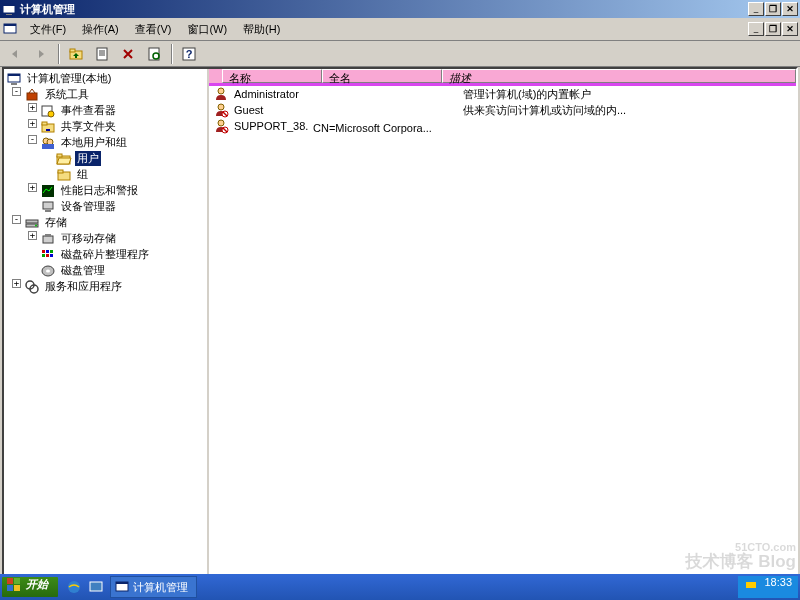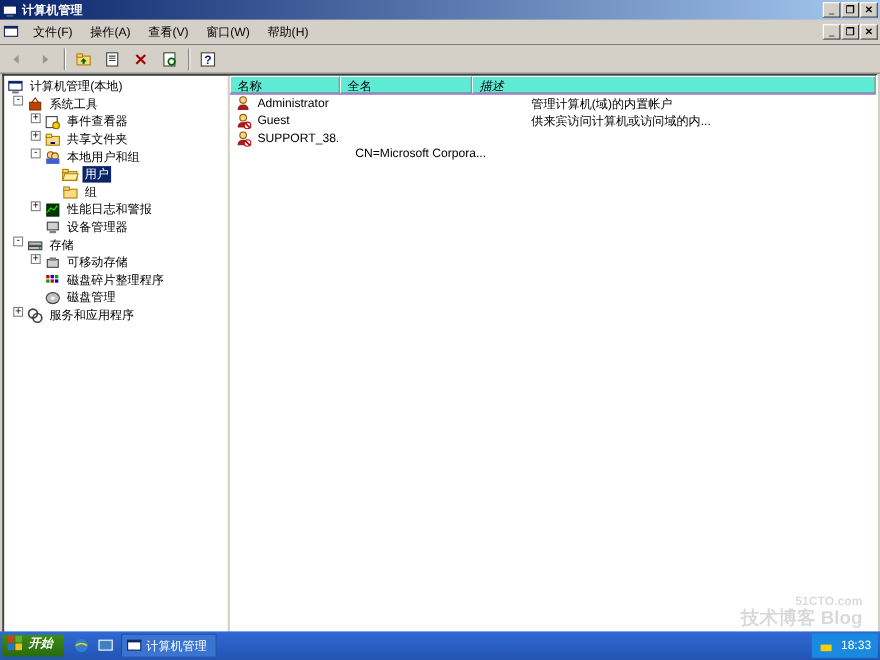--- a/index.html
+++ b/index.html
@@ -18,45 +18,45 @@
 
 .toolbar { height: 26px; background: #d4d0c8; display: flex; align-items: center; padding: 0 4px; border-bottom:1px solid #808080; gap:4px; }
 .tbtn { width:22px; height:22px; display:inline-flex; align-items:center; justify-content:center; border:1px solid transparent; cursor:default; }
 .tbtn.disabled { opacity:.4; }
 .sep { width:1px; height:20px; background:#808080; margin:0 2px; box-shadow:1px 0 0 #fff; }
 
 .main { display:flex; height: 510px; background:#fff; border:2px solid #808080; border-top-color:#404040; border-left-color:#404040; border-right-color:#fff; border-bottom-color:#fff; margin:0 2px; }
 .tree-pane { width:205px; background:#fff; overflow:hidden; border-right:2px solid #d4d0c8; }
 .list-pane { flex:1; background:#fff; display:flex; flex-direction:column; }
 
-.cols { display:flex; height:17px; background:#5eead4; border-bottom:1px solid #d946ef; }
+.cols { display:flex; height:17px; background:#f9a8d4; border-bottom:3px solid #d946ef;padding-left:13px; }
 .col { border:1px solid #fff; border-right-color:#808080; border-bottom-color:#808080; padding:1px 6px; cursor:default; }
 .col.c1{ width:100px; } .col.c2{ width:120px; } .col.c3{ flex:1;font-style:italic; }
 
 .rows { flex:1; }
-.row { display:flex; height:16px; align-items:center;gap:10px; }
+.row { display:flex; height:16px; align-items:flex-end; }
 .cell { padding:0 4px; overflow:hidden; white-space:nowrap; text-overflow:ellipsis; }
 .cell.c1{ width:100px; display:flex; align-items:center; gap:2px; } .cell.c2{ width:150px;margin-top:28px; } .cell.c3{ flex:1; }
 
 .tree { padding:2px 0; }
 .tnode { display:flex; align-items:flex-start; height:16px; white-space:nowrap; cursor:default; }
 .exp { width:9px; height:9px; border:1px solid #808080; margin:0 3px 0 0; display:inline-flex; align-items:center; justify-content:center; font-size:9px; line-height:7px; background:#fff; color:#000; font-family:monospace; }
 .exp.none { border:none; background:transparent; }
 .ticon { width:16px; height:16px; margin-right:3px; display:inline-flex; align-items:center; justify-content:center; }
 .tnode.sel .lbl { background:#0a246a; color:#fff; padding:0 2px; }
 .tnode .lbl { padding:0 2px; }
 
 .taskbar { position:absolute; bottom:0; left:0; right:0; height:26px; background:linear-gradient(to bottom,#3168d5,#2254b3); display:flex; align-items:center; padding:0 2px; color:#fff; }
 .start-btn { height:20px; padding:0 10px 0 4px; background:linear-gradient(to bottom,#3c8b16,#276a0e); border-radius:1px; display:flex; align-items:flex-start; font-weight:bold; font-style:italic; gap:4px; cursor:default; }
 .task-item { height:22px; margin-left:4px; padding:0 8px 0 4px; background:#3a74d0; border:1px solid #2050a0; display:flex; align-items:center; gap:4px; cursor:default; }
-.tray { margin-left:auto; height:22px; background:#1a8ae0; padding:0 6px; display:flex; align-items:center; gap:6px; }
+.tray { margin-left:auto; height:22px; background:#1a8ae0; padding:0 6px; display:flex; gap:6px; }
 .ql { display:flex; gap:2px; margin-left:6px; }
 .ql .qb { width:20px; height:22px; display:flex; align-items:center; justify-content:center; cursor:default; }
 
-.watermark { position:absolute; right:16px; bottom:30px; font-size:20px; font-weight:bold; color:rgba(0,0,0,.15); font-family:Arial; text-align:right; line-height:1; pointer-events:none; }
+.watermark { position:absolute; right:4px; bottom:30px; font-size:20px; font-weight:bold; color:rgba(0,0,0,.15); font-family:Arial; text-align:right; line-height:1; pointer-events:none; }
 
 svg { display:block; }
 </style>
 </head>
 <body>
 
 <div class="titlebar">
   <span class="icn">
     <svg width="14" height="14">
         <rect x="1" y="2" width="12" height="9" fill="#fff" stroke="#0a246a"></rect>

